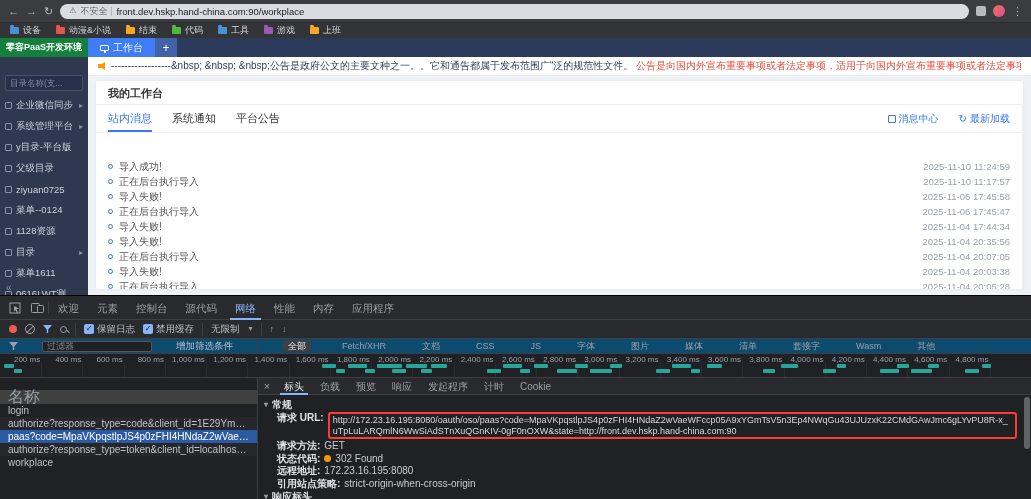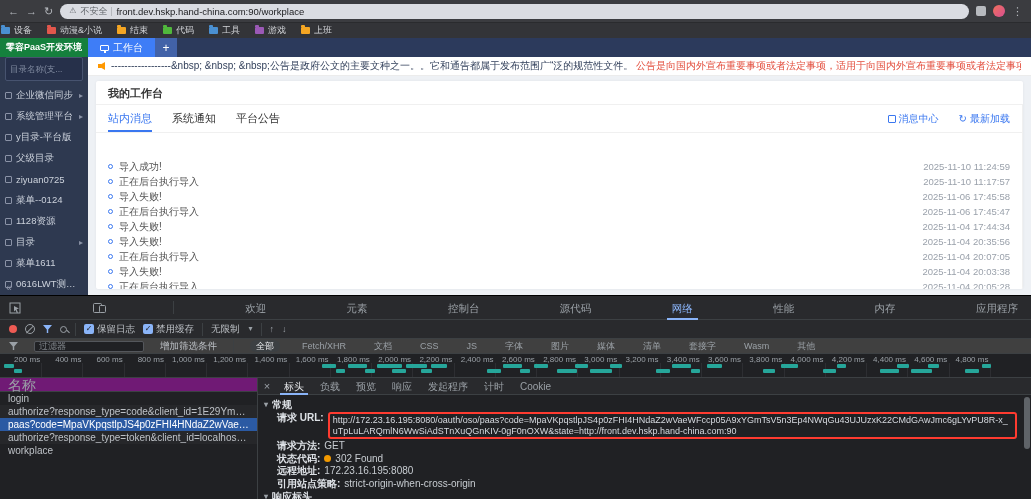--- a/index.html
+++ b/index.html
@@ -11,36 +11,36 @@
   .chrome-top{height:22px;background:#3b3c40;display:flex;align-items:center;gap:7px;padding:0 8px;}
   .navbtn{color:#b7babf;font-size:11px;line-height:1;cursor:pointer;}
   .omnibox{flex:1;height:15px;background:#dadce2;border-radius:8px;display:flex;align-items:center;gap:4px;padding:0 9px;font-size:9.5px;color:#2b2c2f;min-width:0;}
   .warn-icon{font-size:8px;color:#5f6368;line-height:1;}
   .sec-label{color:#5f6368;font-size:9px;white-space:nowrap;}
   .omni-sep{width:1px;height:9px;background:#b5b8bd;}
   .url-text{overflow:hidden;white-space:nowrap;text-overflow:ellipsis;color:#202124;}
   .ext-icon{width:10px;height:10px;border-radius:2px;background:#b7babf;}
   .avatar{width:12px;height:12px;border-radius:50%;background:linear-gradient(135deg,#f0705a,#d84f92);}
 
-  .chrome-bm{height:16px;background:#333438;border-top:1px solid #2a2b2e;display:flex;align-items:center;gap:15px;padding:0 1px;}
+  .chrome-bm{height:16px;background:#333438;border-top:1px solid #2a2b2e;display:flex;align-items:center;gap:15px;padding:0 10px;}
   .bm{display:flex;align-items:center;gap:4px;color:#d2d4d8;font-size:9px;white-space:nowrap;cursor:pointer;}
   .fold{width:9px;height:7px;border-radius:1px;position:relative;background:#9aa0a6;}
   .fold::before{content:"";position:absolute;top:-2px;left:0;width:4px;height:2px;background:inherit;border-radius:1px 1px 0 0;}
 
   
   .app{position:absolute;left:0;top:38px;width:1031px;height:257px;background:#fff;}
   .app-header{height:19px;background:#2c3a5c;display:flex;align-items:stretch;}
   .logo{width:88px;background:#15803d;color:#fff;font-size:9px;font-weight:bold;display:flex;align-items:center;justify-content:center;white-space:nowrap;overflow:hidden;}
   .app-tab{display:flex;align-items:center;gap:4px;padding:0 12px;background:#3e7df7;color:#fff;font-size:10px;cursor:pointer;}
   .mon{width:9px;height:6px;border:1px solid #fff;border-radius:1px;position:relative;}
   .mon::after{content:"";position:absolute;left:2.5px;bottom:-3px;width:2px;height:2px;background:#fff;}
   .app-tab-plus{width:22px;display:flex;align-items:center;justify-content:center;background:#4262a8;color:#fff;font-size:12px;cursor:pointer;}
 
   .sidebar{position:absolute;left:0;top:19px;width:88px;bottom:0;background:#2e3950;overflow:hidden;}
-  .side-search{display:block;width:78px;margin:0 5px 4px;height:24px;background:#26304a;border:1px solid #47536f;border-radius:2px;color:#cfd4dd;font-size:8.5px;padding:0 4px;}
+  .side-search{display:block;width:78px;margin:18px 5px 4px;height:16px;background:#26304a;border:1px solid #47536f;border-radius:2px;color:#cfd4dd;font-size:8.5px;padding:0 4px;}
   .side-search::placeholder{color:#7f899e;}
   .side-item{height:21px;display:flex;align-items:center;gap:4px;padding:0 5px;color:#ccd2dc;font-size:9.5px;cursor:pointer;}
   .si-icon{width:7px;height:7px;border:1px solid #8b93a7;border-radius:1px;flex:none;}
   .si-label{flex:1;overflow:hidden;white-space:nowrap;text-overflow:ellipsis;}
   .si-arrow{color:#8b93a7;font-size:8px;}
   .side-collapse{position:absolute;bottom:2px;left:6px;color:#8b93a7;font-size:10px;cursor:pointer;}
 
   .announce{position:absolute;left:88px;top:19px;right:0;height:19px;background:#fff;border-bottom:1px solid #ececec;display:flex;align-items:center;gap:6px;padding:0 10px;overflow:hidden;}
   .horn{width:0;height:0;border-top:4px solid transparent;border-bottom:4px solid transparent;border-right:7px solid #ff9800;position:relative;flex:none;}
   .horn::after{content:"";position:absolute;left:0;top:-2px;width:3px;height:4px;background:#ff9800;}
@@ -67,52 +67,52 @@
   .panel-title{display:flex;align-items:center;gap:6px;}
   .tbar{width:3px;height:11px;background:#3a77f0;}
   .panel-title span:last-child{font-size:11px;font-weight:bold;color:#333;}
   .legend{margin:24px 0 0 105px;display:flex;align-items:center;gap:5px;}
   .legend-dot{width:7px;height:7px;border-radius:50%;background:#e04340;}
   .legend span:last-child{font-size:10px;color:#666;}
 
   
   .devtools{position:absolute;left:0;top:295px;width:1031px;height:204px;background:#202124;border-top:1px solid #000;display:flex;flex-direction:column;}
   .vsep{width:1px;height:13px;background:#3c4043;flex:none;}
-  .dt-tabs{height:24px;background:#292a2d;border-bottom:1px solid #3c4043;display:flex;align-items:center;padding:0 4px;flex:none;justify-content:space-between;}
+  .dt-tabs{height:24px;background:#292a2d;border-bottom:1px solid #3c4043;display:flex;align-items:center;padding:0 4px;flex:none;}
   .dt-iconbtn{width:22px;height:24px;display:flex;align-items:center;justify-content:center;cursor:pointer;}
   .dt-tab{position:relative;height:24px;line-height:24px;padding:0 9px;font-size:10.5px;color:#9aa0a6;cursor:pointer;white-space:nowrap;}
   .dt-tab.active{color:#8ab4f8;}
   .dt-tab.active::after{content:"";position:absolute;left:4px;right:4px;bottom:0;height:2px;background:#8ab4f8;}
   .dt-actions{height:19px;background:#292a2d;border-bottom:1px solid #3c4043;display:flex;align-items:center;gap:8px;padding:0 9px;flex:none;}
   .rec{width:8px;height:8px;border-radius:50%;background:#ee5b54;cursor:pointer;flex:none;}
   .clear-ic{width:10px;height:10px;border:1.3px solid #9aa0a6;border-radius:50%;position:relative;cursor:pointer;flex:none;}
   .clear-ic::after{content:"";position:absolute;left:-1px;top:3.5px;width:10px;height:1.3px;background:#9aa0a6;transform:rotate(-45deg);}
   .funnel{width:9px;height:8px;background:#8ab4f8;clip-path:polygon(0 0,100% 0,58% 55%,58% 100%,42% 100%,42% 55%);cursor:pointer;flex:none;}
   .funnel.grey{background:#9aa0a6;}
   .mag{width:7px;height:7px;border:1.3px solid #9aa0a6;border-radius:50%;position:relative;cursor:pointer;flex:none;}
   .mag::after{content:"";position:absolute;width:4px;height:1.3px;background:#9aa0a6;transform:rotate(45deg);right:-3.5px;bottom:-1px;}
   .dt-check{display:flex;align-items:center;gap:3px;color:#bdc1c6;font-size:9.5px;cursor:pointer;white-space:nowrap;}
   .cb{width:10px;height:10px;border-radius:2px;background:#8ab4f8;color:#202124;font-size:8px;line-height:10px;text-align:center;flex:none;}
   .cb::after{content:"✓";}
   .throttle{display:flex;align-items:center;gap:9px;color:#bdc1c6;font-size:9.5px;cursor:pointer;white-space:nowrap;}
   .caret{color:#9aa0a6;font-size:8px;line-height:1;}
   .arrow-ic{color:#9aa0a6;font-size:9px;cursor:pointer;}
-  .dt-filter{height:15px;background:#404040;border-bottom:1px solid #3c4043;display:flex;align-items:center;gap:16px;padding:0 9px;flex:none;}
+  .dt-filter{height:15px;background:#0c4a6e;border-bottom:1px solid #3c4043;display:flex;align-items:center;gap:24px;padding:0 9px;flex:none;}
   .filter-input{width:110px;height:11px;background:#202124;border:1px solid #54575c;border-radius:2px;color:#e8eaed;font-size:9px;padding:0 4px;}
   .filter-input::placeholder{color:#80868b;}
   .more-filters{color:#bdc1c6;font-size:9.5px;cursor:pointer;white-space:nowrap;}
   .chip{font-size:9px;color:#9aa0a6;padding:0 6px;line-height:12px;border-radius:6px;cursor:pointer;white-space:nowrap;}
   .chip.active{background:#3c4043;color:#e8eaed;}
   .dt-overview{position:relative;height:24px;border-bottom:1px solid #3c4043;background:#202124;overflow:hidden;flex:none;cursor:col-resize;}
   .ov-line{position:absolute;top:9px;bottom:0;width:1px;background:#2d2e32;}
   .ov-tick{position:absolute;top:1px;transform:translateX(-104%);font-size:8px;color:#9aa0a6;white-space:nowrap;}
   .ov-bar{position:absolute;height:4px;border-radius:1px;}
   .dt-main{flex:1;display:flex;min-height:0;}
   .dt-names{width:258px;border-right:1px solid #3c4043;display:flex;flex-direction:column;background:#202124;flex:none;}
-  .names-header{height:14px;line-height:14px;padding:0 8px;font-size:14px;color:#9aa0a6;border-bottom:1px solid #3c4043;background:#701a75;cursor:pointer;}
+  .names-header{height:14px;line-height:14px;padding:0 8px;font-size:16px;color:#9aa0a6;border-bottom:1px solid #3c4043;background:#404040;cursor:pointer;margin-top:12px;}
   .req-row{height:13px;line-height:13px;padding:0 8px;font-size:10px;color:#bdc1c6;white-space:nowrap;overflow:hidden;text-overflow:ellipsis;cursor:pointer;}
   .req-rows .req-row:nth-child(even){background:#26272a;}
   .req-rows .req-row.selected{background:#2b5aa3;color:#fff;}
   .dt-details{flex:1;display:flex;flex-direction:column;min-width:0;position:relative;background:#202124;}
   .det-tabs{height:17px;background:#292a2d;border-bottom:1px solid #3c4043;display:flex;align-items:center;flex:none;}
   .det-close{width:18px;text-align:center;color:#9aa0a6;font-size:11px;cursor:pointer;}
   .det-tab{position:relative;height:17px;line-height:17px;padding:0 8px;font-size:10px;color:#9aa0a6;cursor:pointer;white-space:nowrap;}
   .det-tab.active{color:#e8eaed;}
   .det-tab.active::after{content:"";position:absolute;left:4px;right:4px;bottom:0;height:2px;background:#8ab4f8;}
   .det-body{flex:1;overflow:hidden;padding:3px 14px 0 6px;}

